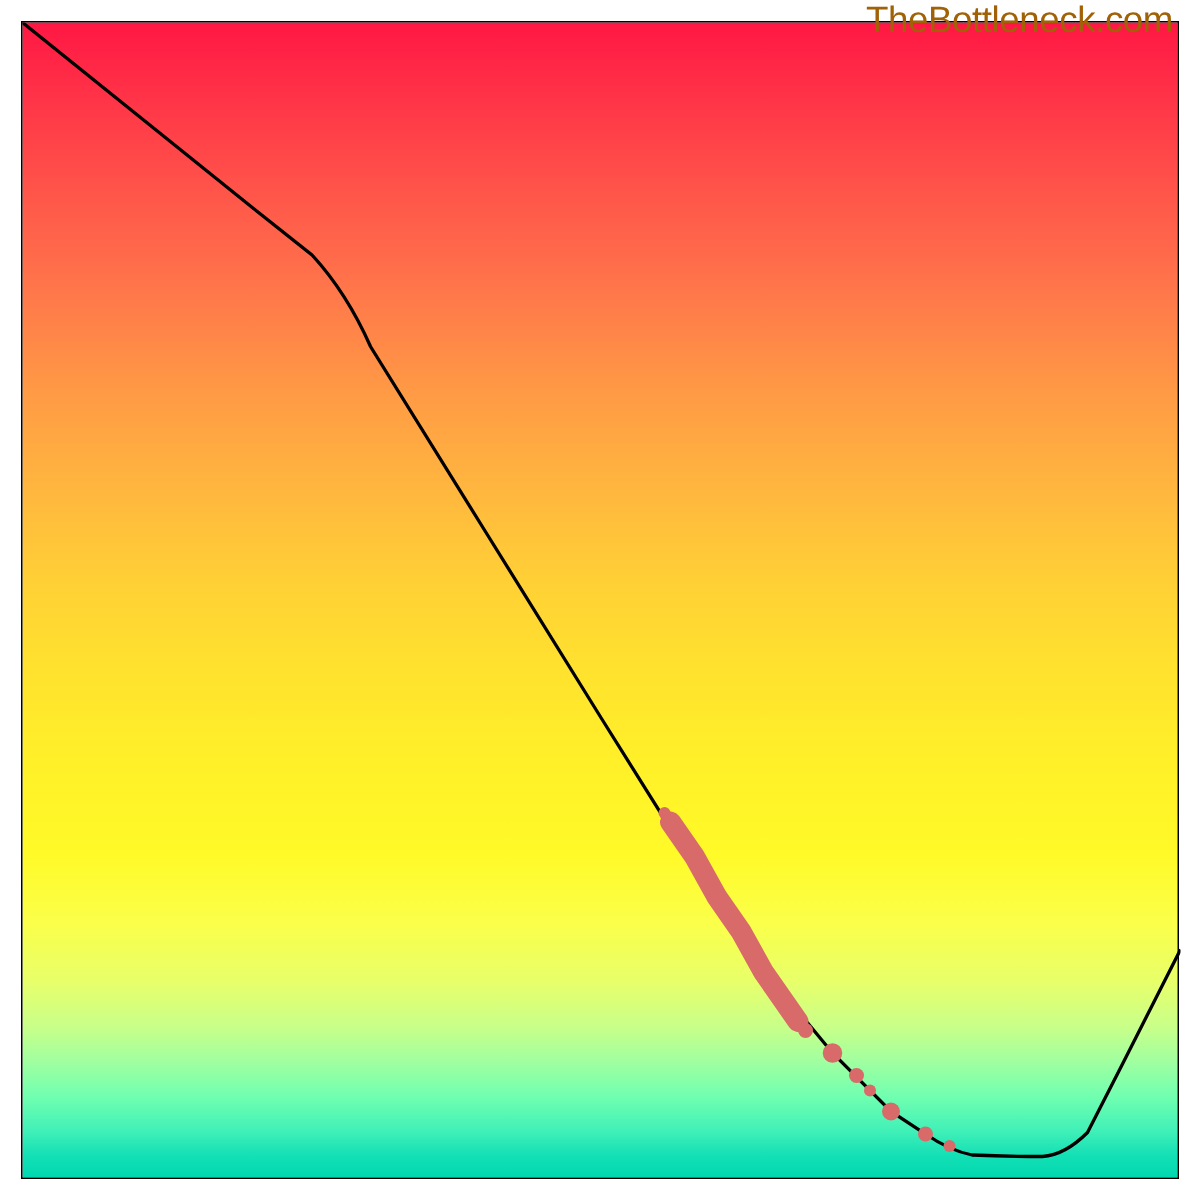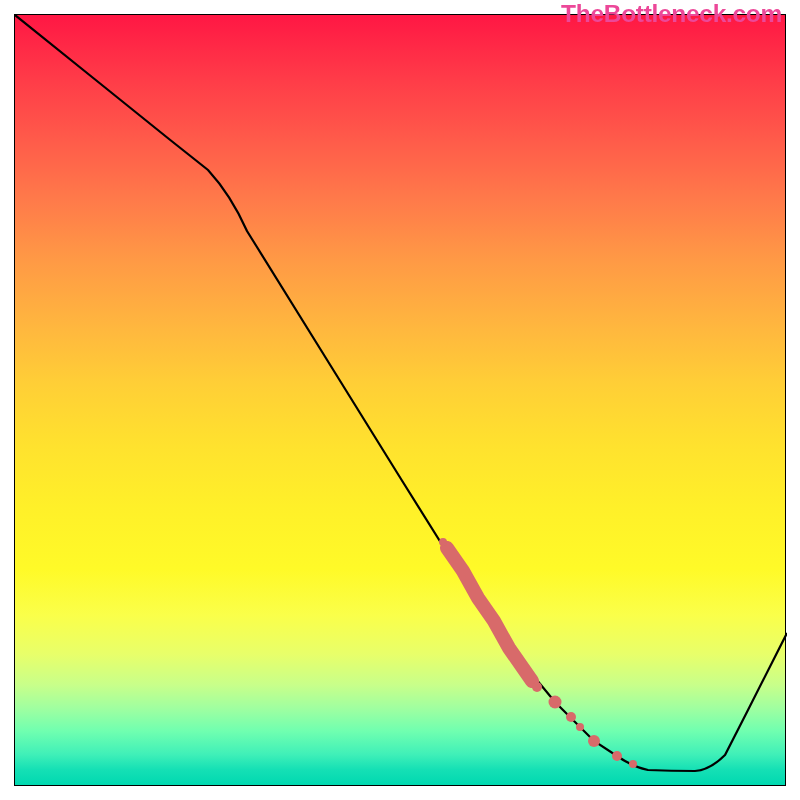--- a/index.html
+++ b/index.html
@@ -36,22 +36,22 @@
         #40f0b8 96%,
         #15e0b5 98%,
         #00d8b0 100%
       );
     }
     .watermark {
       position: absolute;
       top: 0px;
       right: 18px;
       font-size: 24.5px;
-      font-weight: 700;
-      color: #ec4899;
+      font-weight: 400;
+      color: #a16207;
       letter-spacing: -0.3px;
       z-index: 10;
     }
     svg.overlay {
       position: absolute;
       left: 0;
       top: 0;
       width: 772px;
       height: 772px;
       pointer-events: none;

